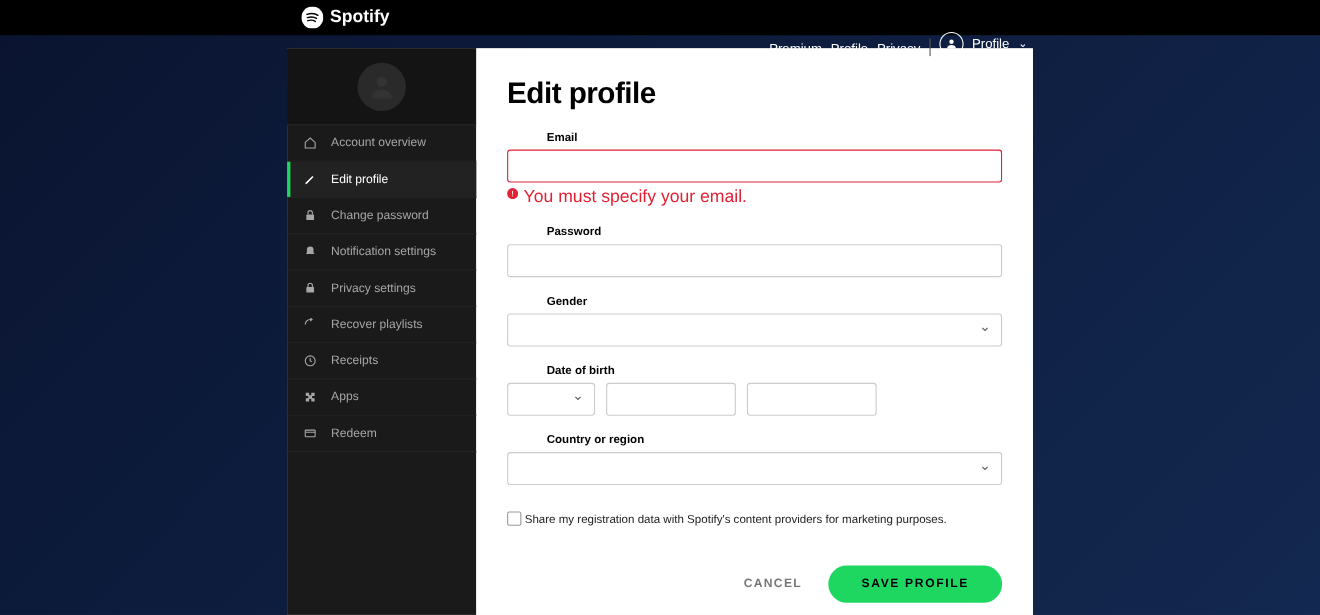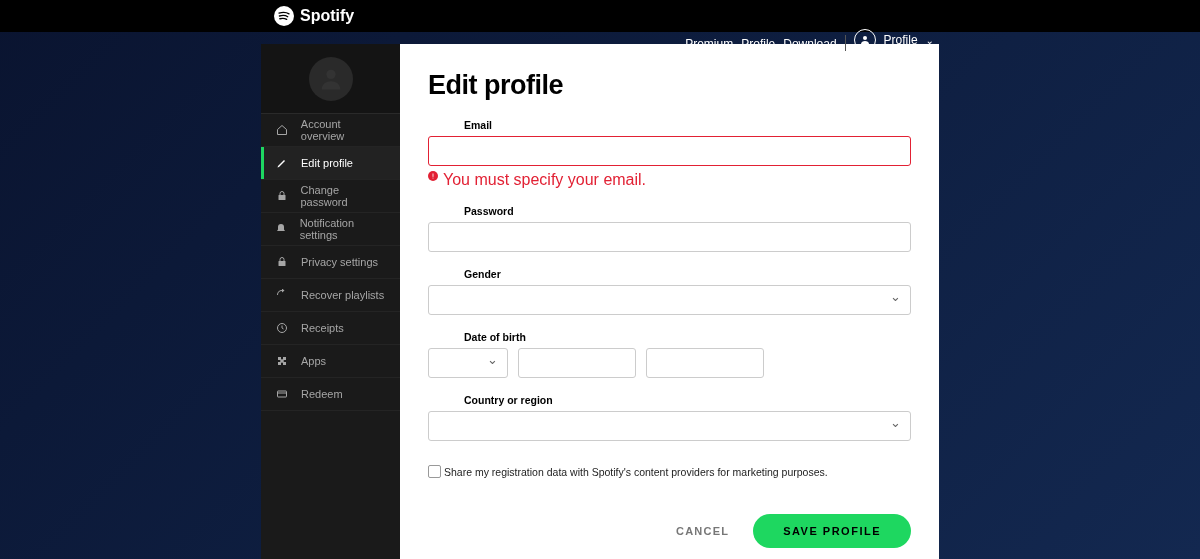--- a/index.html
+++ b/index.html
@@ -59,21 +59,21 @@
   .container {
     position:absolute;
     top:44px;
     left:261px;
     width:678px;
     height: calc(559px - 44px);
     display:flex;
     background:#fff;
   }
   .sidebar {
-    width:139px;
+    width:172px;
     background:#1a1a1a;
   }
   .sidebar-avatar-zone {
     height: 70px;
     display:flex; align-items:center; justify-content:center;
     background:#141414;
     border-bottom:1px solid #2a2a2a;
   }
   .sidebar-avatar {
     width:44px; height:44px; border-radius:50%;
@@ -210,21 +210,21 @@
       <svg width="20" height="20" viewBox="0 0 24 24">
           <circle cx="12" cy="12" r="12" fill="#fff"></circle>
           <path d="M6 8.5c4-1.2 9-1 12 1M6.5 12c3.3-1 7.5-.8 10 .9M7 15.3c2.7-.8 6-.6 8.2.8" stroke="#000" stroke-width="1.6" fill="none" stroke-linecap="round"></path>
         </svg>
     </span>
     <span>Spotify</span>
   </div>
   <div class="topnav">
     <a>Premium</a>
     <a>Profile</a>
-    <a>Download</a>
+    <a>Privacy</a>
     <span class="divider-v"></span>
     <div class="profile-btn">
       <span class="avatar-circle">
         <svg viewBox="0 0 24 24" fill="#fff">
             <circle cx="12" cy="8" r="4"></circle>
             <path d="M4 20c0-4 4-6 8-6s8 2 8 6"></path>
           </svg>
       </span>
       <span>Profile</span>
       <span class="chevron-down">⌄</span>

